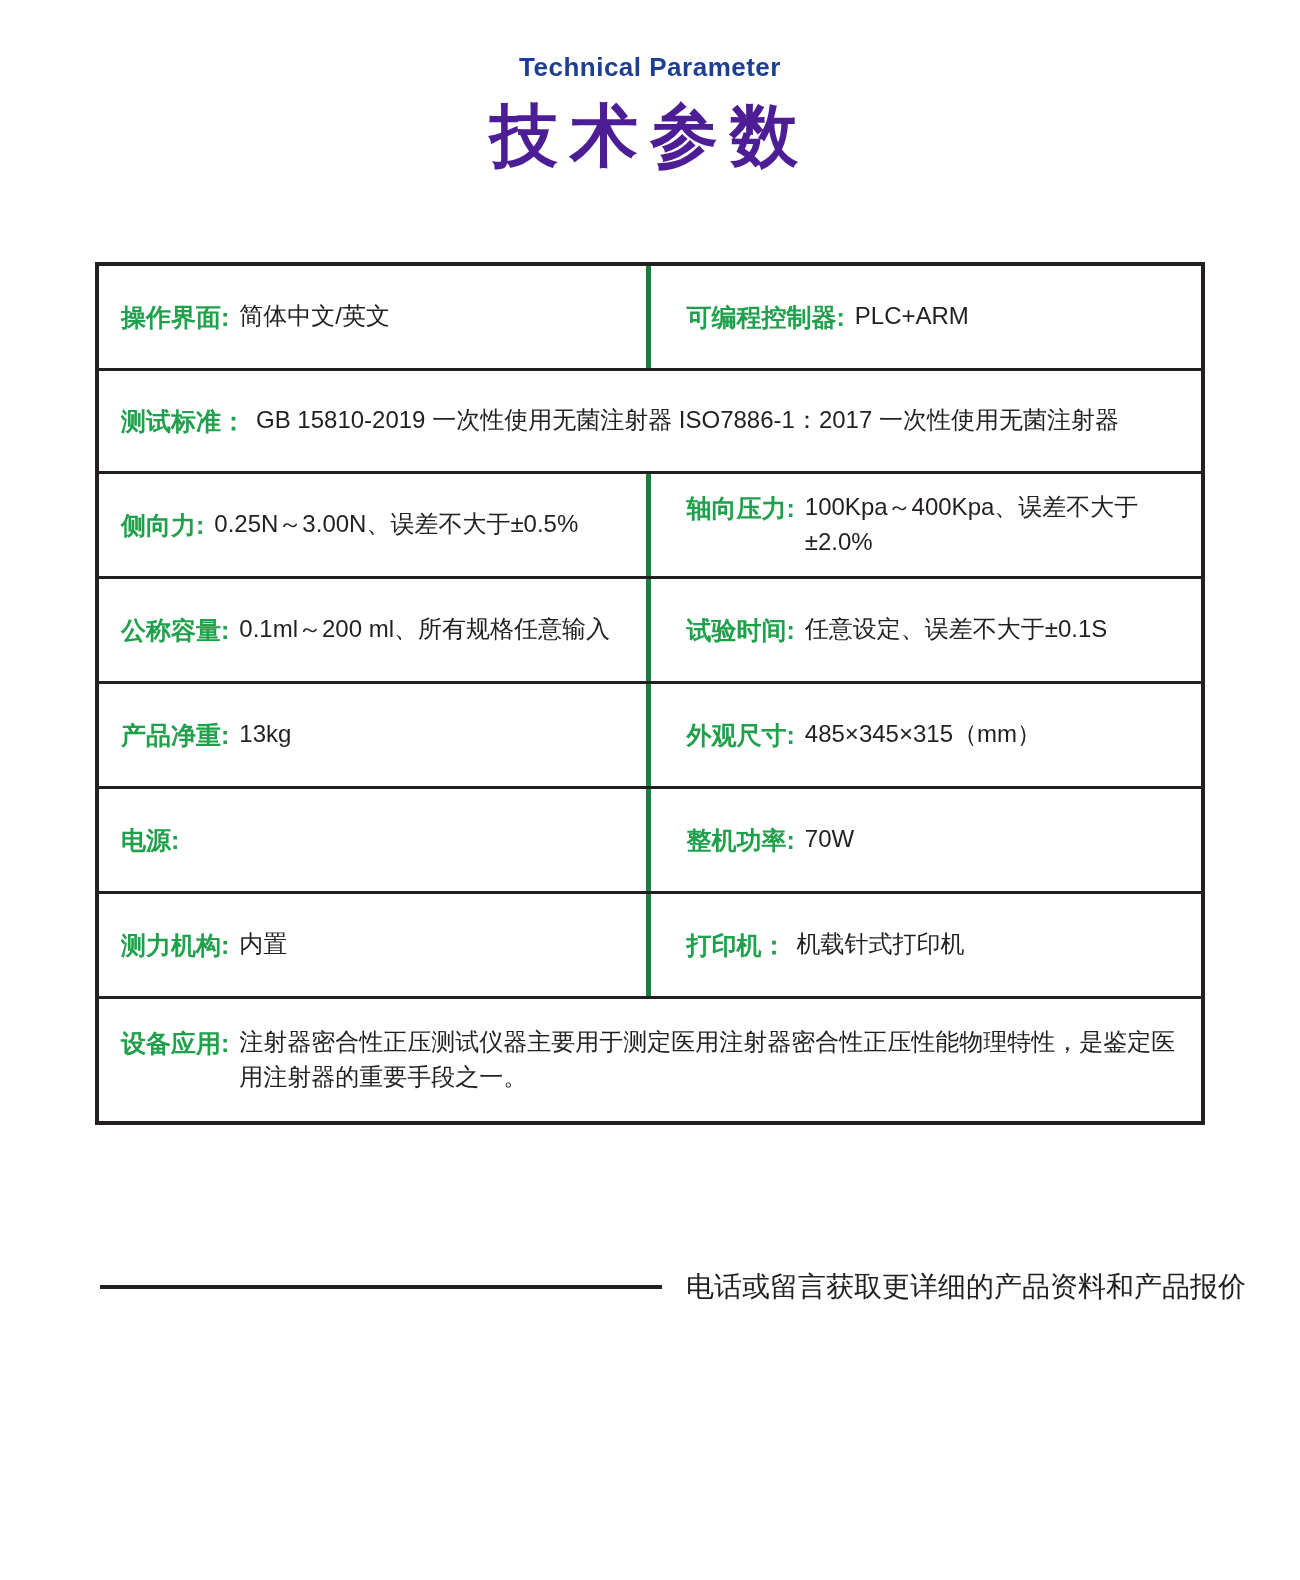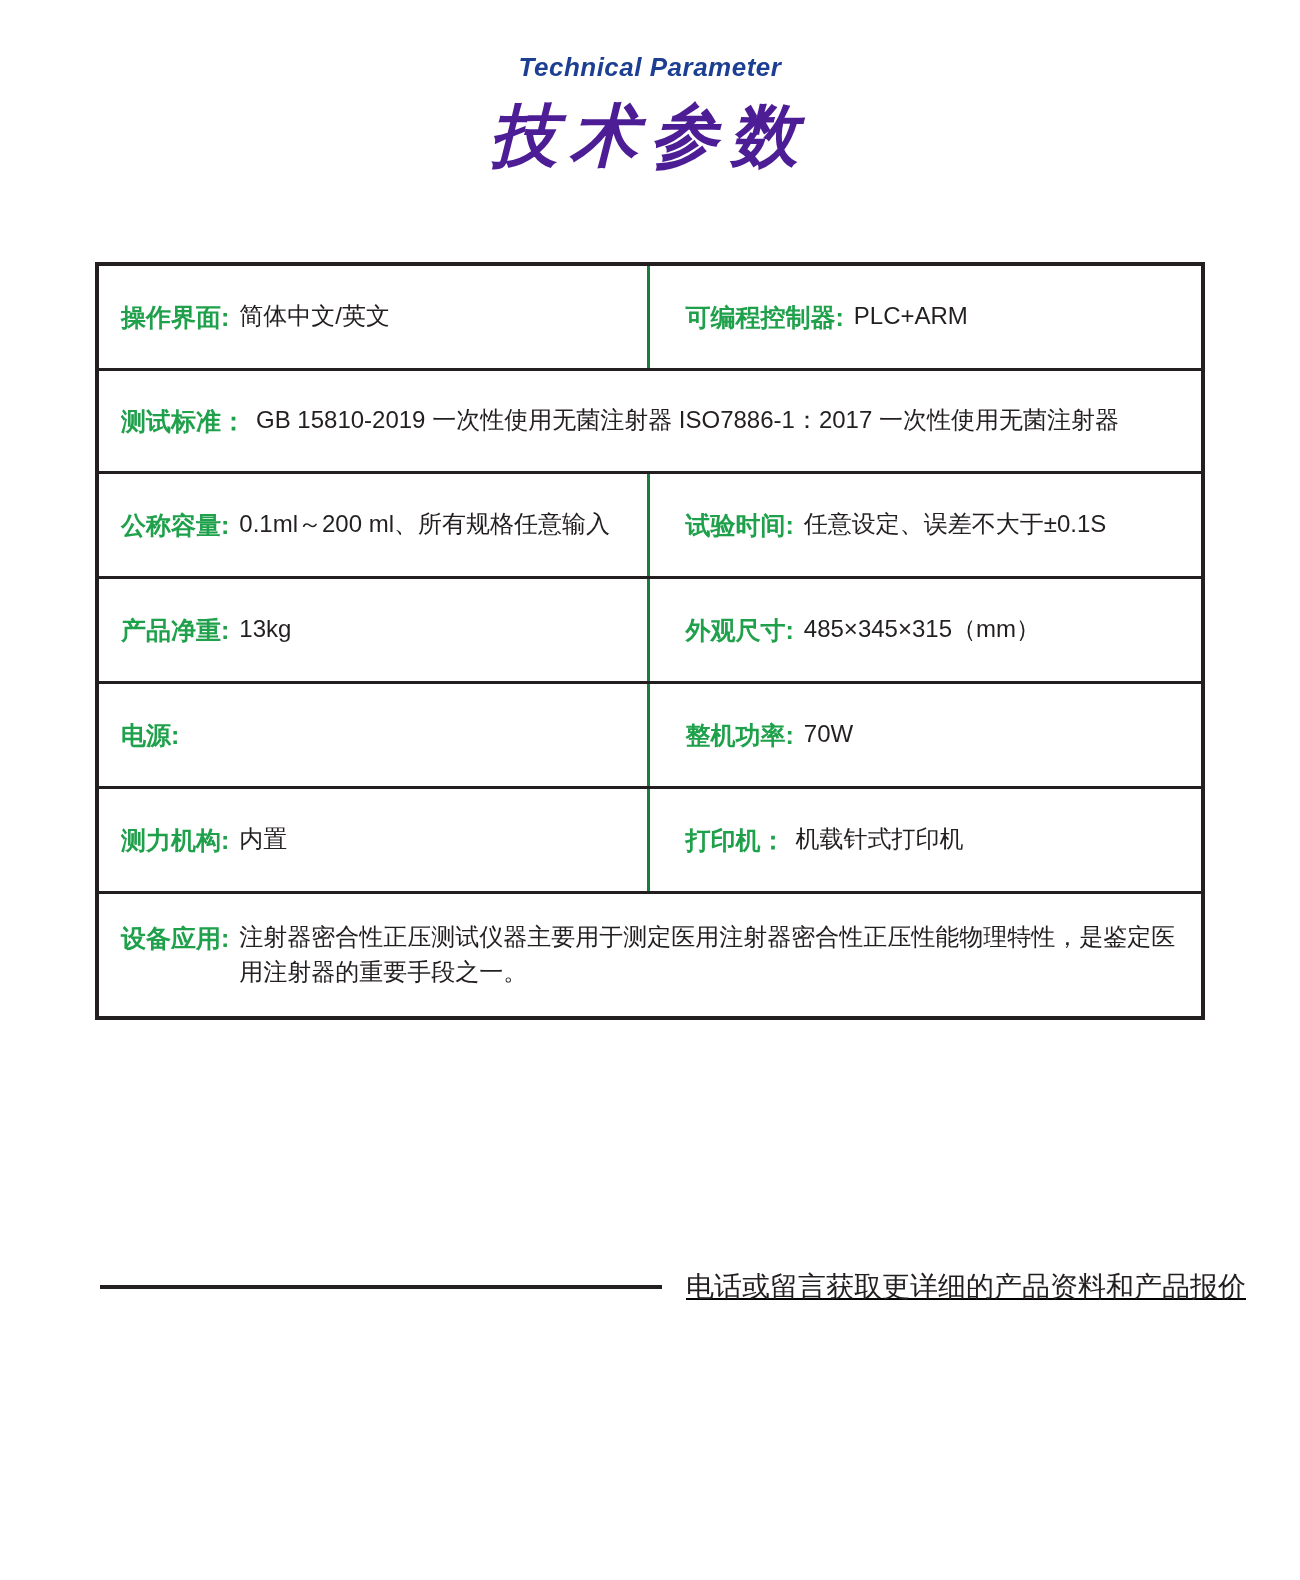--- a/index.html
+++ b/index.html
@@ -12,21 +12,20 @@
     position: relative;
     width: 1300px;
     height: 1580px;
     background: #ffffff;
     overflow: hidden;
   }
   
   .header {
     padding-top: 52px;
     text-align: center;
-    font-style: italic;
   }
   .subtitle {
     font-size: 26px;
     font-weight: bold;
     color: #1c3e93;
     letter-spacing: 0.5px;
   }
   .title {
     margin-top: 8px;
     font-size: 68px;
@@ -53,21 +52,21 @@
     flex: 1 1 0;
     min-height: 102px;
     box-sizing: border-box;
     display: flex;
     align-items: center;
     padding: 12px 16px 12px 22px;
   }
   .row.full .cell { min-height: 100px; }
   .row.tall .cell { min-height: 122px; }
   .row:not(.full) .cell + .cell {
-    border-left: 3px solid #15803d;
+    border-left: 5px solid #15803d;
     padding-left: 36px;
   }
   .pair {
     display: flex;
     align-items: flex-start;
     gap: 10px;
   }
   .label {
     font-size: 25px;
     font-weight: bold;
@@ -81,21 +80,20 @@
     line-height: 1.45;
   }
   
   .footer {
     position: absolute;
     left: 100px;
     top: 1268px;
     width: 1110px;
     display: flex;
     align-items: center;
-    text-decoration: underline;
   }
   .footer-line {
     width: 562px;
     height: 4px;
     background: #231f20;
     margin-right: 24px;
     flex: 0 0 auto;
   }
   .footer-note {
     font-size: 28px;
@@ -132,20 +130,34 @@
         <div class="cell">
           <div class="pair">
             <span class="label">测试标准：</span>
             <span class="value">GB 15810-2019 一次性使用无菌注射器 ISO7886-1：2017 一次性使用无菌注射器</span>
           </div>
         </div>
       </div>
       <div class="row pair">
         <div class="cell">
           <div class="pair">
+            <span class="label">侧向力:</span>
+            <span class="value">0.25N～3.00N、误差不大于±0.5%</span>
+          </div>
+        </div>
+        <div class="cell">
+          <div class="pair">
+            <span class="label">轴向压力:</span>
+            <span class="value">100Kpa～400Kpa、误差不大于±2.0%</span>
+          </div>
+        </div>
+      </div>
+      <div class="row pair">
+        <div class="cell">
+          <div class="pair">
             <span class="label">公称容量:</span>
             <span class="value">0.1ml～200 ml、所有规格任意输入</span>
           </div>
         </div>
         <div class="cell">
           <div class="pair">
             <span class="label">试验时间:</span>
             <span class="value">任意设定、误差不大于±0.1S</span>
           </div>
         </div>

